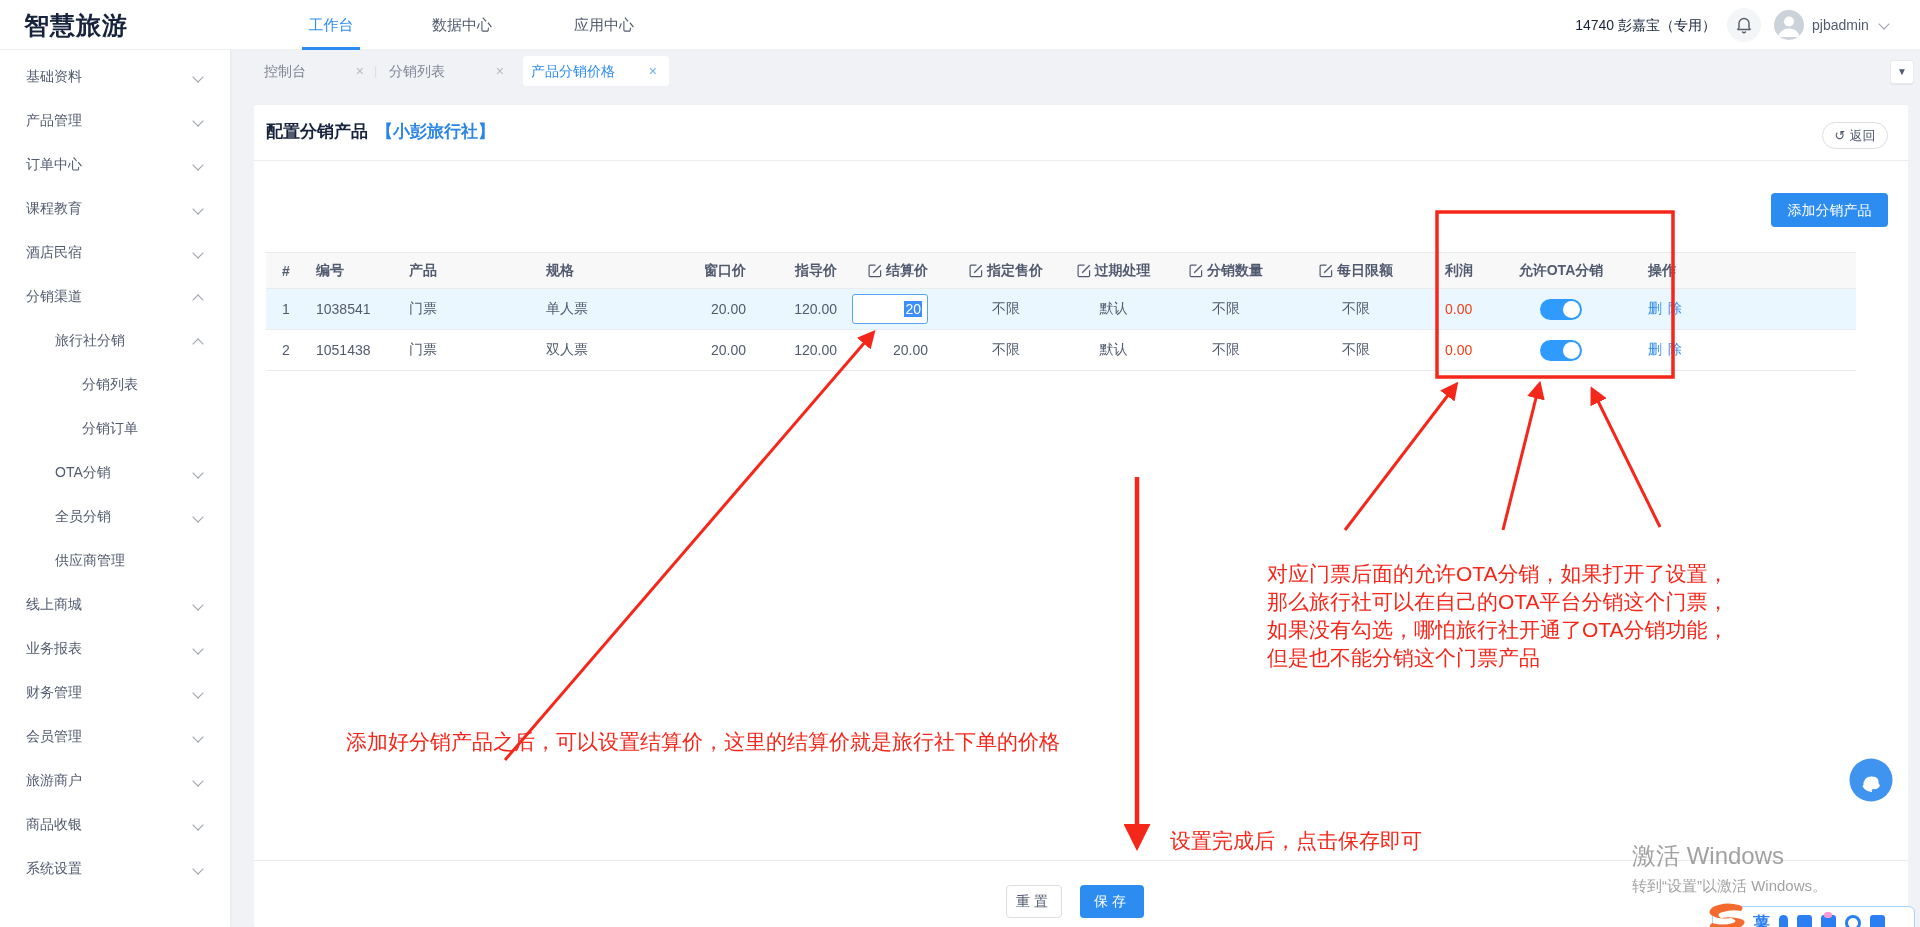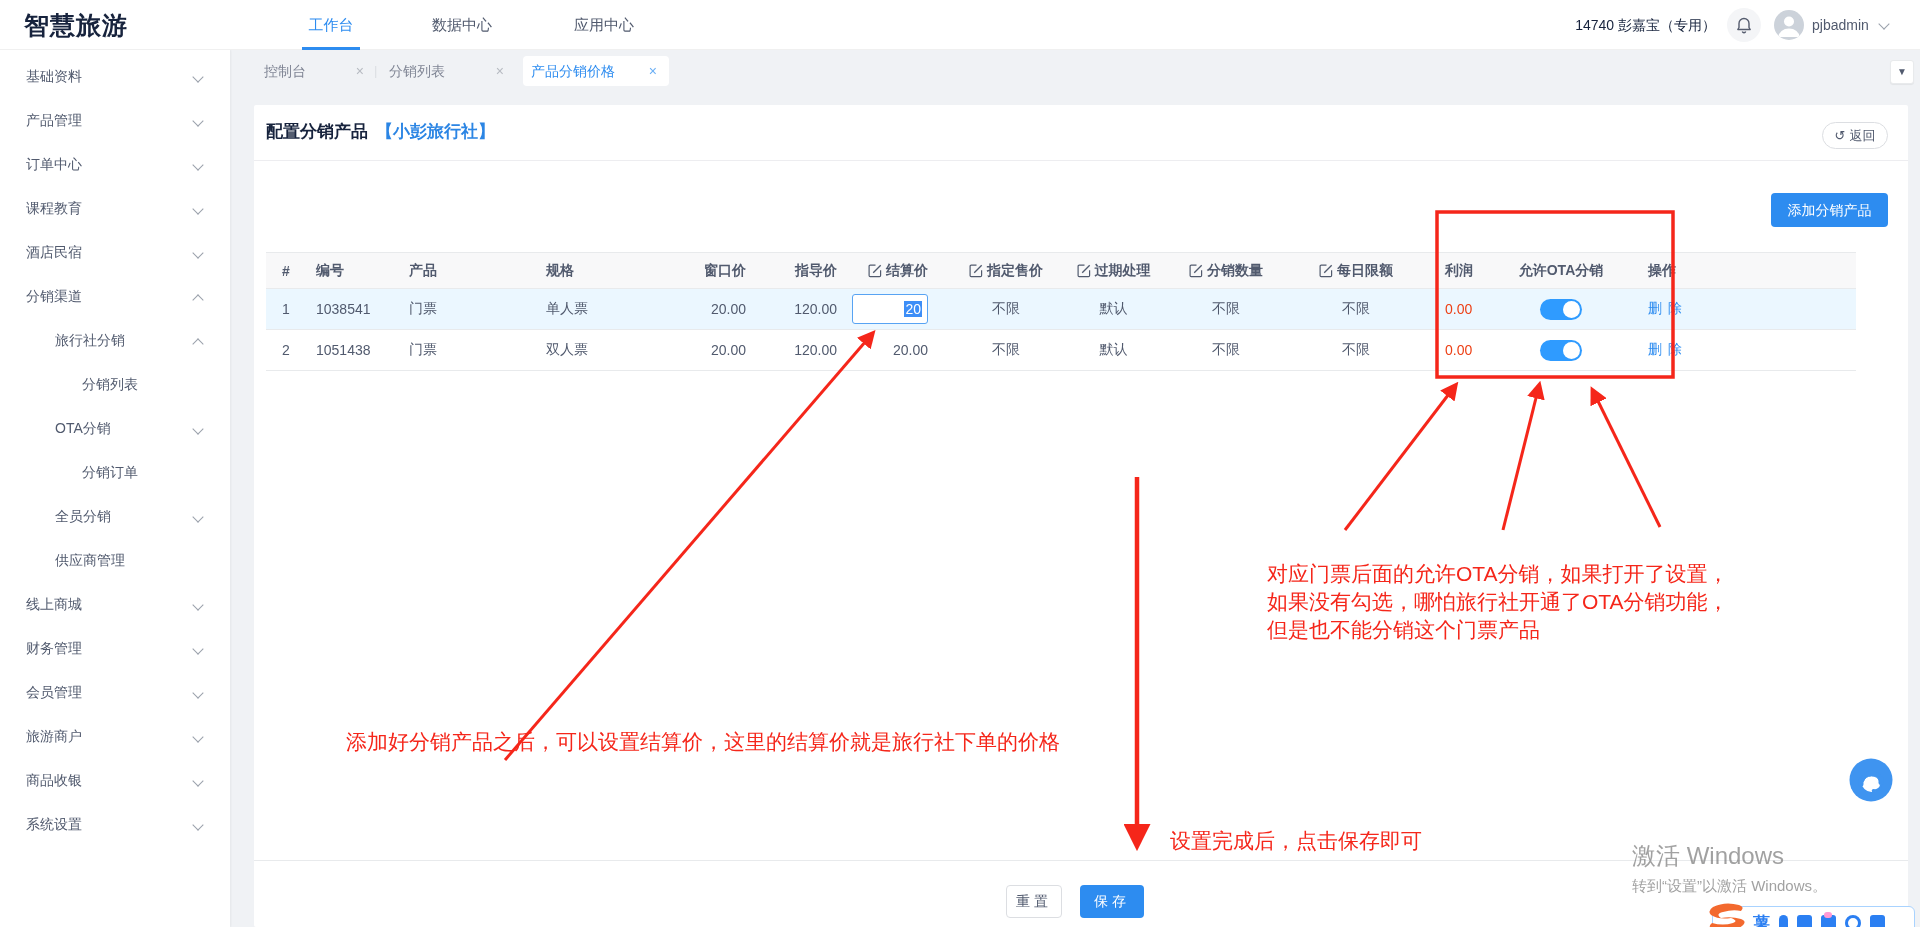--- a/index.html
+++ b/index.html
@@ -128,25 +128,26 @@
 
 <div class="sidebar">
   <div class="s-item lv1"><span>基础资料</span><i class="chev down"></i></div>
   <div class="s-item lv1"><span>产品管理</span><i class="chev down"></i></div>
   <div class="s-item lv1"><span>订单中心</span><i class="chev down"></i></div>
   <div class="s-item lv1"><span>课程教育</span><i class="chev down"></i></div>
   <div class="s-item lv1"><span>酒店民宿</span><i class="chev down"></i></div>
   <div class="s-item lv1"><span>分销渠道</span><i class="chev up"></i></div>
   <div class="s-item lv2"><span>旅行社分销</span><i class="chev up"></i></div>
   <div class="s-item lv3"><span>分销列表</span></div>
+  <div class="s-item lv3"><span>分销订单</span></div>
   <div class="s-item lv2"><span>OTA分销</span><i class="chev down"></i></div>
-  <div class="s-item lv3"><span>分销订单</span></div>
   <div class="s-item lv2"><span>全员分销</span><i class="chev down"></i></div>
   <div class="s-item lv2"><span>供应商管理</span></div>
   <div class="s-item lv1"><span>线上商城</span><i class="chev down"></i></div>
+  <div class="s-item lv1"><span>业务报表</span><i class="chev down"></i></div>
   <div class="s-item lv1"><span>财务管理</span><i class="chev down"></i></div>
   <div class="s-item lv1"><span>会员管理</span><i class="chev down"></i></div>
   <div class="s-item lv1"><span>旅游商户</span><i class="chev down"></i></div>
   <div class="s-item lv1"><span>商品收银</span><i class="chev down"></i></div>
   <div class="s-item lv1"><span>系统设置</span><i class="chev down"></i></div>
 </div>
 
 <div class="tab tab1">
   <span>控制台</span>
   <span class="tab-close">×</span>
@@ -367,20 +368,21 @@
   <span class="mini-ch">薯</span>
   <div class="mini-ic pill"></div>
   <div class="mini-ic"></div>
   <div class="mini-ic pink"></div>
   <div class="mini-ic ring"></div>
   <div class="mini-ic"></div>
 </div>
 
 <div class="red-note ota-note">
   <div>对应门票后面的允许OTA分销，如果打开了设置，</div>
+  <div>那么旅行社可以在自己的OTA平台分销这个门票，</div>
   <div>如果没有勾选，哪怕旅行社开通了OTA分销功能，</div>
   <div>但是也不能分销这个门票产品</div>
 </div>
 <div class="red-note settle-note">添加好分销产品之后，可以设置结算价，这里的结算价就是旅行社下单的价格</div>
 <div class="red-note save-note">设置完成后，点击保存即可</div>
 
 <svg class="overlay" viewBox="0 0 1920 927">
   <defs>
     <marker id="ah" markerWidth="6" markerHeight="6" refX="4.2" refY="3" orient="auto">
       <path d="M0,0 L6,3 L0,6 Z" fill="#f5261a"></path>

